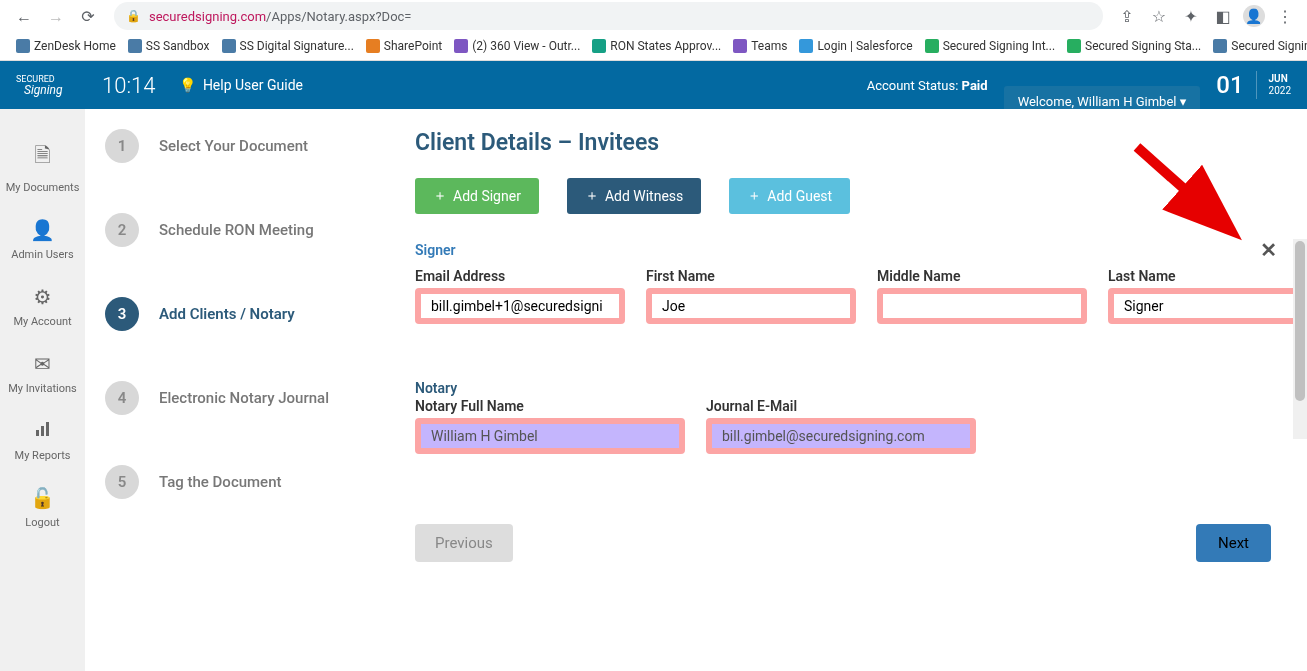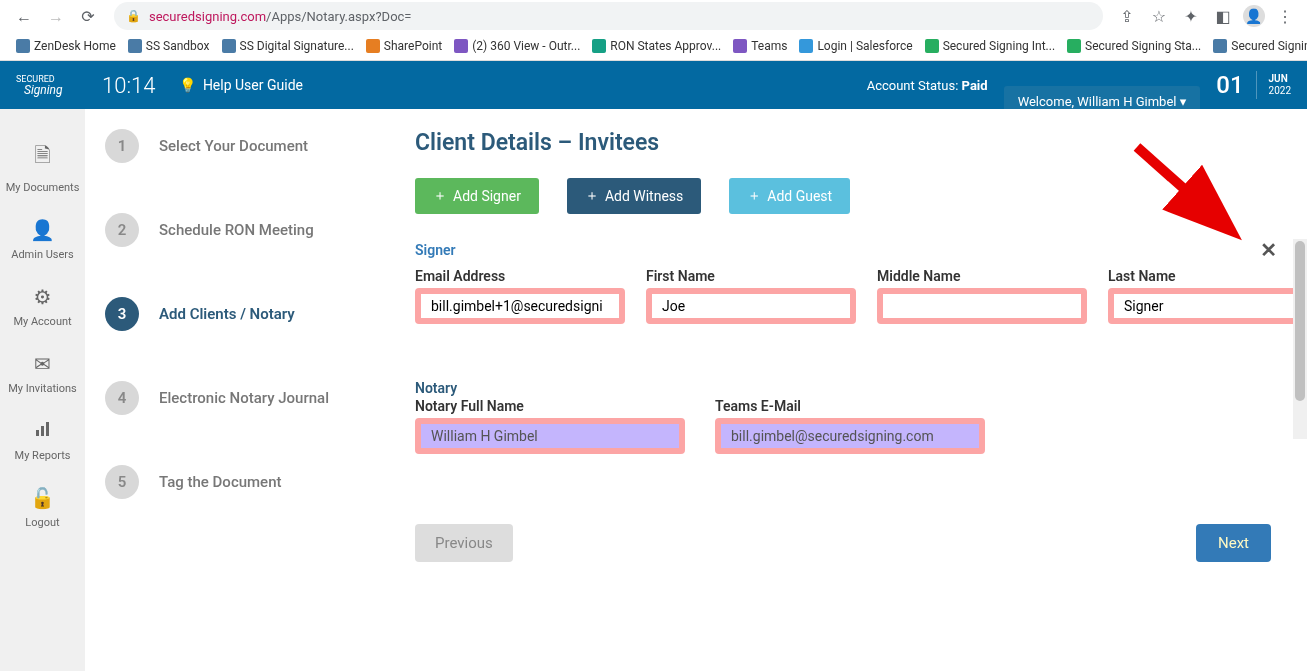--- a/index.html
+++ b/index.html
@@ -61,21 +61,21 @@
     .form-input:disabled { background: #c4b5fd; }
     .select-wrap { position: relative; }
     .select-input { border: 1px solid #888; border-radius: 2px; padding: 8px 10px; font-size: 14px; height: 36px; width: 100%; background: #efefef; cursor: pointer; display: flex; align-items: center; justify-content: space-between; }
     .dropdown { position: absolute; top: 36px; left: 0; right: 0; background: #fff; border: 1px solid #aaa; z-index: 100; font-size: 14px; }
     .dropdown-item { padding: 2px 10px; cursor: pointer; white-space: nowrap; }
     .dropdown-item.selected { background: #1e90ff; color: #fff; }
     .notary-section { margin-top: 40px; }
     .notary-label { color: #2c5a7a; font-size: 14px; font-weight: 600; margin-bottom: 2px; }
     .nav-buttons { display: flex; justify-content: space-between; margin-top: 70px; padding-right: 6px; }
     .btn-prev { background: #ddd; color: #888; padding: 10px 20px; border: none; border-radius: 4px; font-size: 15px; }
-    .btn-next { background: #337ab7; color: #fef9c3; padding: 10px 22px; border: none; border-radius: 4px; font-size: 15px; cursor: pointer; }
+    .btn-next { background: #337ab7; color: #000000; padding: 10px 22px; border: none; border-radius: 4px; font-size: 15px; cursor: pointer; }
     .red-arrow { position: absolute; top: 8px; right: 60px; pointer-events: none; }
     .scrollbar-track { width: 14px; background: #f0f0f0; height: 200px; position: absolute; right: 0; top: 110px; }
     .scrollbar-thumb { width: 10px; height: 160px; background: #c0c0c0; border-radius: 5px; margin: 2px; }
     .avatar-circle { width: 22px; height: 22px; border-radius: 50%; background: #ddd; display: flex; align-items: center; justify-content: center; font-size: 14px; color: #666; }
   </style>
 </head>
 <body>
 
 <div class="browser-chrome">
   <div class="browser-nav">
@@ -288,27 +288,27 @@
               <div class="dropdown-item">SMS + ID Verification</div>
               <div class="dropdown-item">SMS + KBA</div>
               <div class="dropdown-item">SMS + KBA + ID Verification</div>
             </div>
           </div>
         </div>
       </div>
 
       <div class="notary-section">
         <div class="notary-label">Notary</div>
-        <div class="form-row" style="gap:30px">
+        <div class="form-row" style="gap:21px">
           <div class="form-col" style="max-width:270px">
             <span class="form-label">Notary Full Name</span>
             <input class="form-input" disabled="" value="William H Gimbel" style="">
           </div>
           <div class="form-col" style="max-width:270px">
-            <span class="form-label">Teams E-Mail</span>
+            <span class="form-label">Journal E-Mail</span>
             <input class="form-input" disabled="" value="bill.gimbel@securedsigning.com" style="">
           </div>
         </div>
       </div>
 
       <div class="nav-buttons">
         <button class="btn-prev">Previous</button>
         <button class="btn-next">Next</button>
       </div>
 

